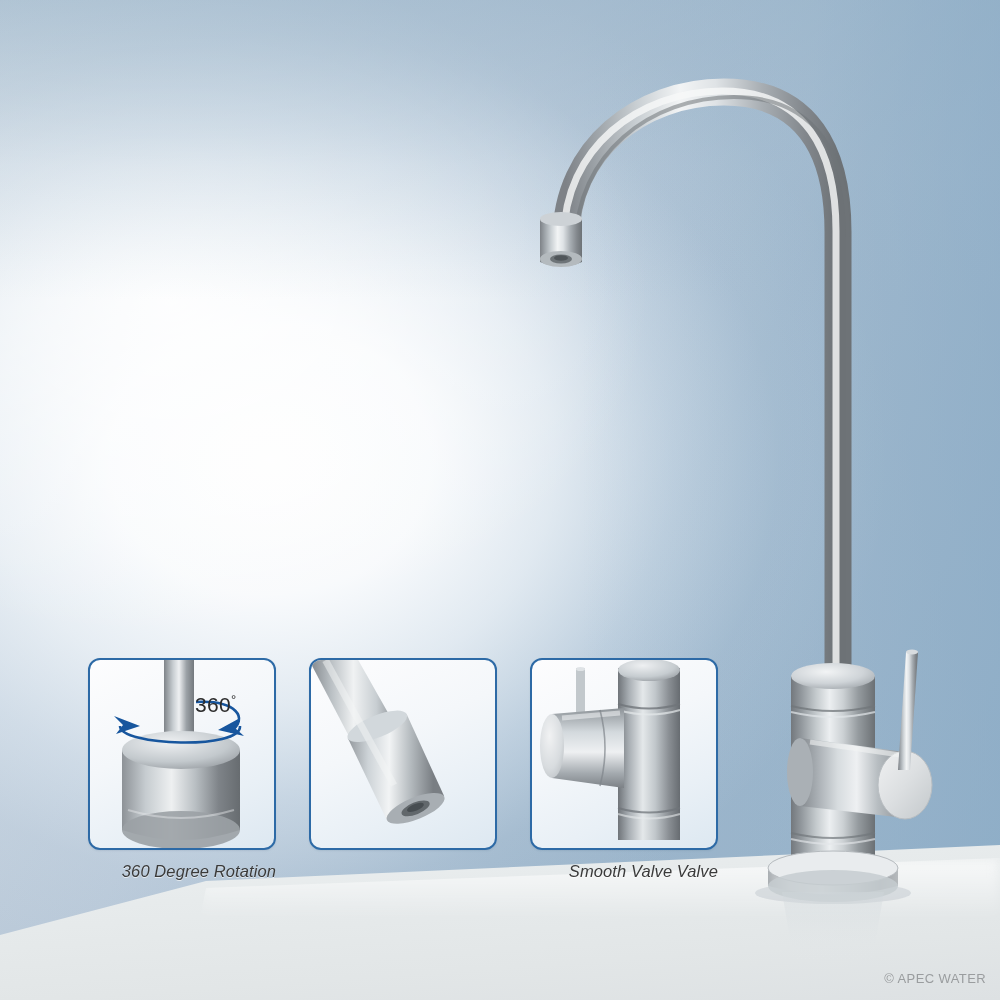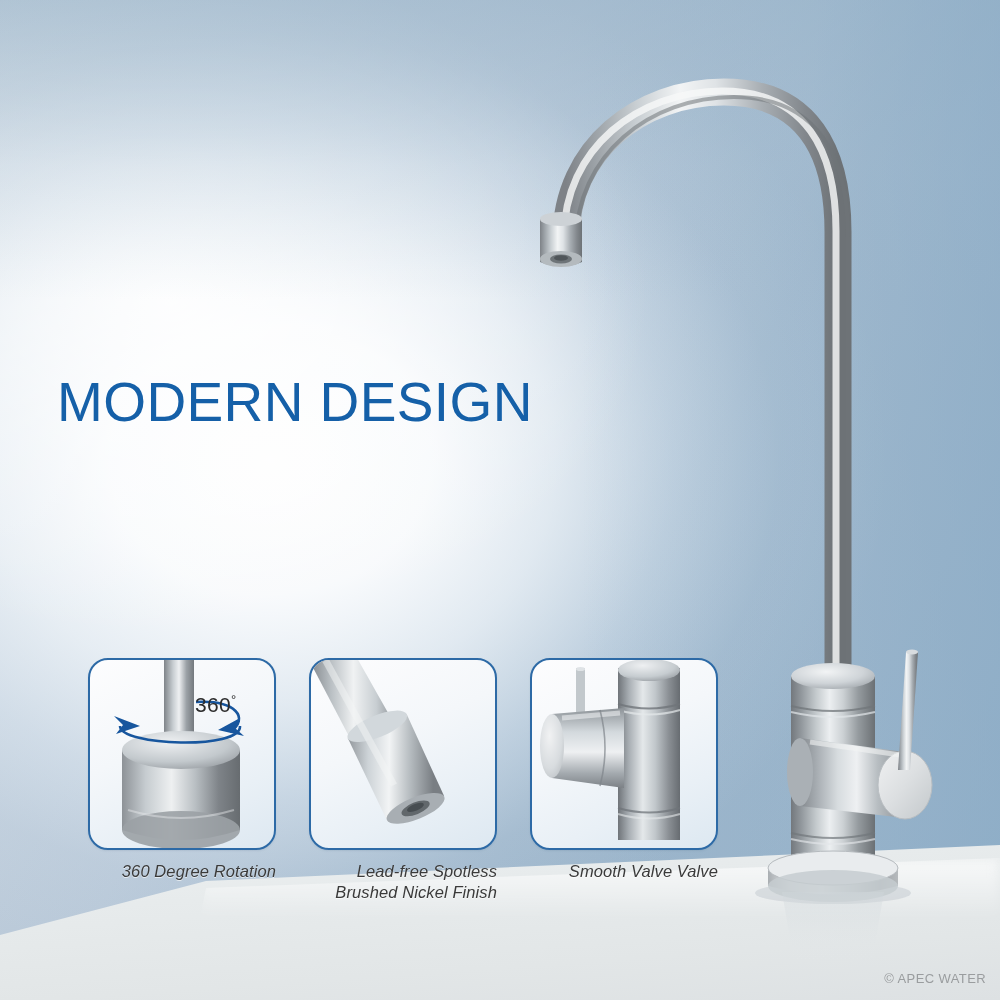--- a/index.html
+++ b/index.html
@@ -77,21 +77,21 @@
 
   
   .faucet{position:absolute;left:0;top:0;width:1000px;height:1000px;pointer-events:none;}
 
   
   .callouts{position:absolute;left:88px;top:658px;width:700px;height:240px;}
   .callout{position:absolute;top:0;}
   .callout .frame{
     position:relative;
     border:2px solid #2d6aa6;
-    border-radius:20px;
+    border-radius:12px;
     overflow:hidden;
     background:linear-gradient(155deg,#fdfdfe 0%,#f4f7fa 42%,#e9f0f6 72%,#dde8f1 100%);
     box-shadow:0 1px 2px rgba(60,90,120,.13);
   }
   .callout .cap{
     margin-top:11px;text-align:right;
     color:#3a3a3a;font-size:16.5px;line-height:21px;
     letter-spacing:.1px;
     text-shadow:0 1px 0 rgba(255,255,255,.6);
     font-style:italic;
@@ -233,21 +233,20 @@
 
     <path d="M 768 868 L 898 868 L 898 886 Q 833 903 768 886 Z" fill="url(#flangeX)"></path>
     <ellipse cx="833" cy="868" rx="65" ry="17" fill="#e9ecee"></ellipse>
     <ellipse cx="833" cy="868" rx="65" ry="17" fill="none" stroke="#b5babe" stroke-width="1"></ellipse>
     <ellipse cx="833" cy="886" rx="65" ry="16" fill="#c6ccd0" opacity="0.85"></ellipse>
 
     <path d="M 782 892 L 884 892 L 872 962 L 794 962 Z" fill="url(#reflG)" opacity="0.7"></path>
   </svg>
 
   <div class="headline">
-    <span>MODERN DESIGN</span>
   </div>
 
   <div class="callouts">
 
     <div class="callout c1">
       <div class="frame">
         <svg viewBox="0 0 184 188" width="184" height="188">
           <defs>
             <linearGradient id="stemG" x1="0" y1="0" x2="1" y2="0">
               <stop offset="0" stop-color="#7f8489"></stop>
@@ -318,24 +317,20 @@
           <g transform="rotate(-9 92 120)">
             <path d="M 44 70 L 106 56 L 130 142 L 70 158 Z" fill="url(#collarG)"></path>
             <ellipse cx="75" cy="63" rx="32" ry="11" fill="#d2d8dc" transform="rotate(-13 75 63)"></ellipse>
             <ellipse cx="100" cy="150" rx="31" ry="11" fill="#a8aeb3" transform="rotate(-13 100 150)"></ellipse>
             <ellipse cx="100" cy="150" rx="15" ry="6" fill="#62686c" transform="rotate(-13 100 150)"></ellipse>
             <ellipse cx="100" cy="149" rx="9" ry="3.4" fill="#474d51" transform="rotate(-13 100 149)"></ellipse>
           </g>
           <path d="M 26 -6 L 74 128" stroke="#f3f5f6" stroke-width="7" opacity="0.5" fill="none" transform="rotate(-9 60 70)"></path>
         </svg>
       </div>
-      <div class="cap">
-        <span>Lead-free Spotless</span><br>
-        <span>Brushed Nickel Finish</span>
-      </div>
     </div>
 
     <div class="callout c3">
       <div class="frame">
         <svg viewBox="0 0 184 188" width="184" height="188">
           <defs>
             <linearGradient id="vbodyG" x1="0" y1="0" x2="1" y2="0">
               <stop offset="0" stop-color="#6f7479"></stop>
               <stop offset="0.18" stop-color="#a9afb4"></stop>
               <stop offset="0.4" stop-color="#e4e8ea"></stop>

